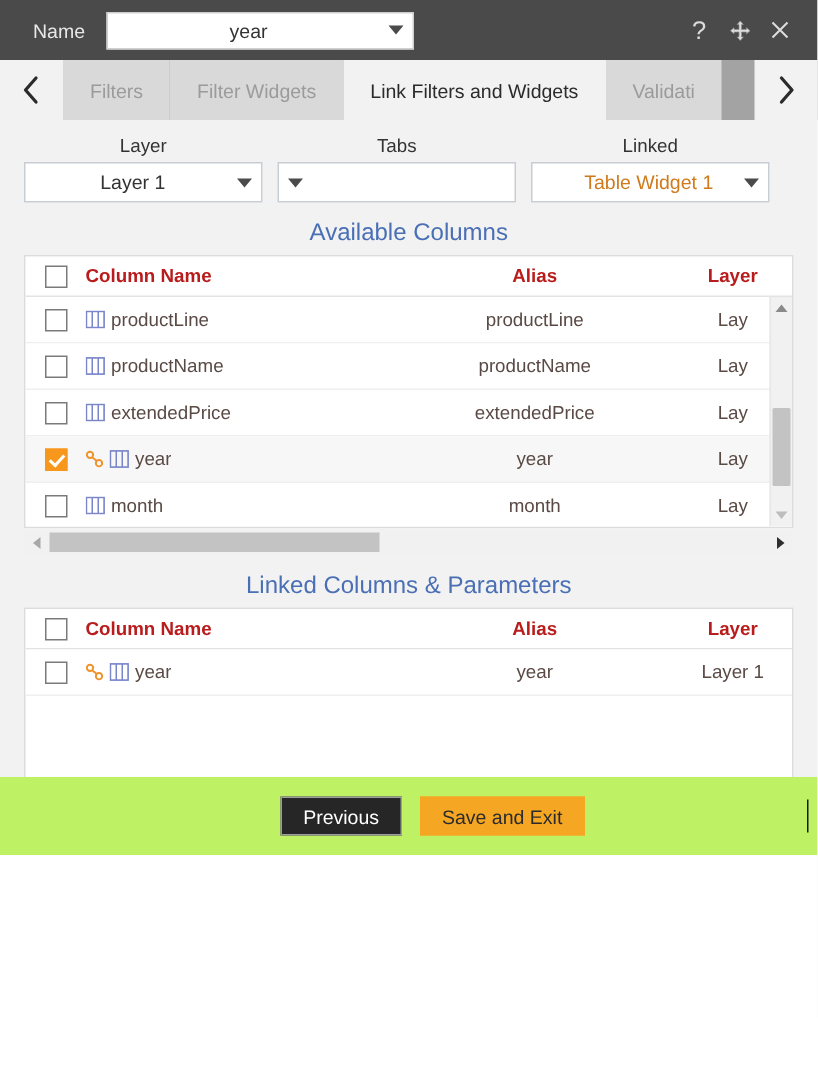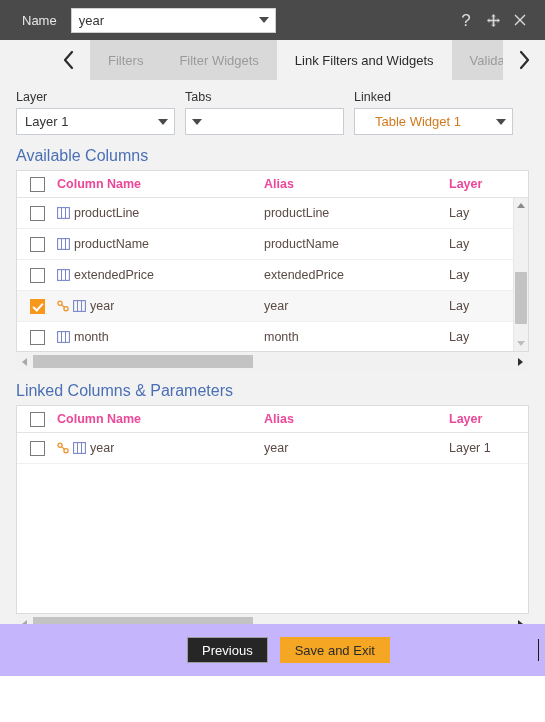--- a/index.html
+++ b/index.html
@@ -3,25 +3,26 @@
 <meta charset="utf-8">
 <style>
   * { box-sizing: border-box; margin: 0; padding: 0; }
   html, body {
     width: 545px; height: 722px;
     font-family: "Liberation Sans", sans-serif;
     background: #ffffff;
     overflow: hidden;
   }
   .dialog {
-    width: 545px; height: 676px;
+    width: 545px; height: 570px;
     position: relative;
     background: #f2f2f2;
     display: flex;
     flex-direction: column;
+    text-align: center;
   }
 
   
   .titlebar {
     height: 40px;
     background: #4a4a4a;
     display: flex;
     align-items: center;
     flex: 0 0 auto;
     padding: 0 10px 0 0;
@@ -74,21 +75,20 @@
   .tb-icon svg { display: block; }
 
   
   .tabbar {
     height: 40px;
     background: #a3a3a3;
     display: flex;
     align-items: stretch;
     flex: 0 0 auto;
     overflow: hidden;
-    margin-left: 48px;
   }
   .tab-nav {
     width: 42px;
     background: #f2f2f2;
     display: flex; align-items: center; justify-content: center;
     cursor: pointer;
     flex: 0 0 auto;
   }
   .tab-nav svg { display: block; }
   .tabs-strip { flex: 1; display: flex; align-items: stretch; overflow: hidden; }
@@ -154,21 +154,21 @@
     overflow: hidden;
   }
   .tbl-head {
     display: flex;
     align-items: center;
     height: 27px;
     background: #ffffff;
     border-bottom: 1px solid #e3e3e3;
     font-size: 12.5px;
     font-weight: bold;
-    color: #ec4899;
+    color: #b91c1c;
   }
   .tbl-row {
     display: flex;
     align-items: center;
     height: 31px;
     border-bottom: 1px solid #efefef;
     font-size: 12.5px;
     color: #5a4a45;
     background: #ffffff;
   }
@@ -250,21 +250,21 @@
     border-radius: 50%;
     background: #a32a34;
     display: flex; align-items: center; justify-content: center;
     cursor: pointer;
   }
 
   
   .footer {
     height: 52px;
     flex: 0 0 auto;
-    background: #c4b5fd;
+    background: #bef264;
     display: flex;
     align-items: center;
     justify-content: center;
     gap: 12px;
     position: relative;
     padding-left: 32px;
   }
   .btn {
     height: 26px;
     font-size: 13px;

